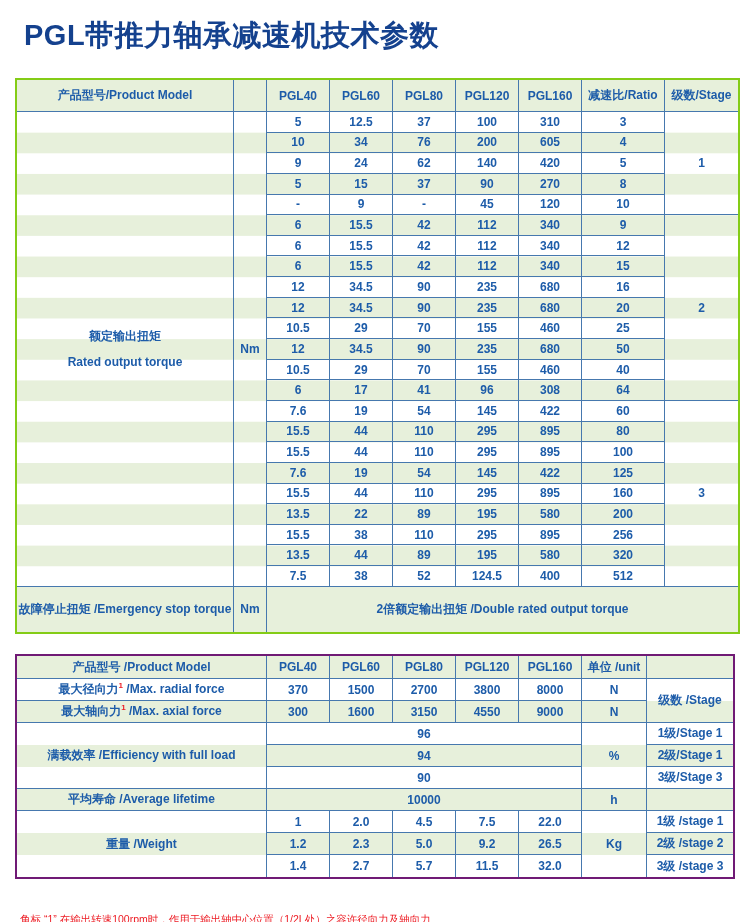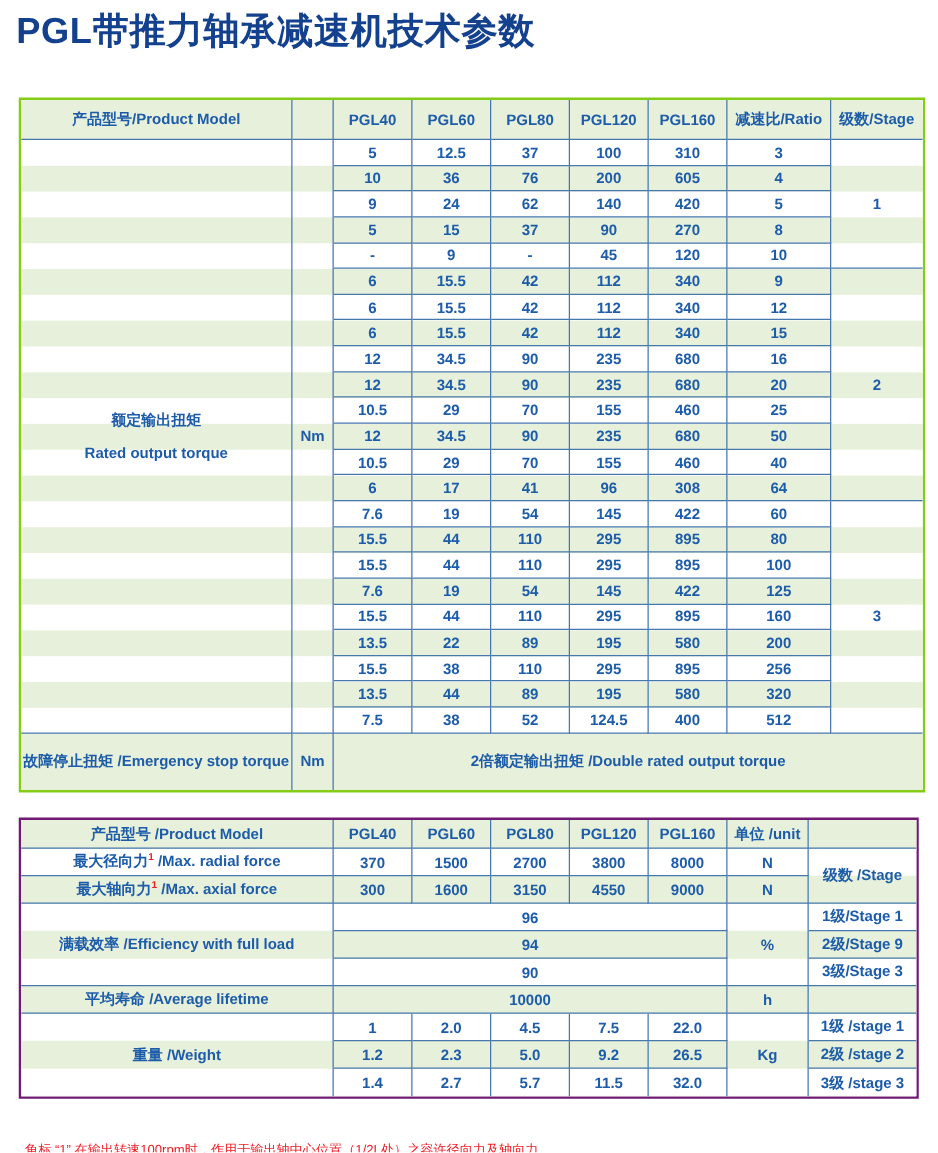--- a/index.html
+++ b/index.html
@@ -1,18 +1,18 @@
 <!DOCTYPE html>
 <html><head>
 <meta charset="utf-8">
 <style>
   html,body{margin:0;padding:0;background:#ffffff;}
   .page{position:relative;width:750px;height:922px;background:#ffffff;overflow:hidden;
         font-family:"Liberation Sans","DejaVu Sans",sans-serif;}
-  .title{position:absolute;left:12px;top:4px;margin:1px;font-size:29px;font-weight:bold;
+  .title{position:absolute;left:12px;top:4px;margin:12px;font-size:29px;font-weight:bold;
          color:#14418e;letter-spacing:0.5px;}
 
   
   table{border-collapse:separate;border-spacing:0;table-layout:fixed;width:100%;}
   th,td{padding:0;margin:0;text-align:center;vertical-align:middle;overflow:hidden;
         color:#1d5ca9;font-weight:bold;font-size:12px;background:transparent;
         border-right:1px solid #4678ae;border-bottom:1px solid #4678ae;box-sizing:border-box;}
   .noR{border-right:none !important;}
   .noB{border-bottom:none !important;}
 
@@ -94,21 +94,21 @@
           <td>5</td>
             <td>12.5</td>
             <td>37</td>
             <td>100</td>
             <td>310</td>
           <td>3</td>
           <td class="noR" rowspan="5">1</td>
         </tr>
         <tr>
             <td>10</td>
-            <td>36</td>
+            <td>34</td>
             <td>76</td>
             <td>200</td>
             <td>605</td>
             <td>4</td>
           </tr>
         <tr>
             <td>9</td>
             <td>24</td>
             <td>62</td>
             <td>140</td>
@@ -331,21 +331,21 @@
           <td>N</td>
         </tr>
         <tr>
           <td rowspan="3">满载效率 /Efficiency with full load</td>
           <td colspan="5">96</td>
           <td rowspan="3">%</td>
           <td class="noR">1级/Stage 1</td>
         </tr>
         <tr>
           <td colspan="5">94</td>
-          <td class="noR">2级/Stage 9</td>
+          <td class="noR">2级/Stage 1</td>
         </tr>
         <tr>
           <td colspan="5">90</td>
           <td class="noR">3级/Stage 3</td>
         </tr>
         <tr>
           <td>平均寿命 /Average lifetime</td>
           <td colspan="5">10000</td>
           <td>h</td>
           <td class="noR"></td>

